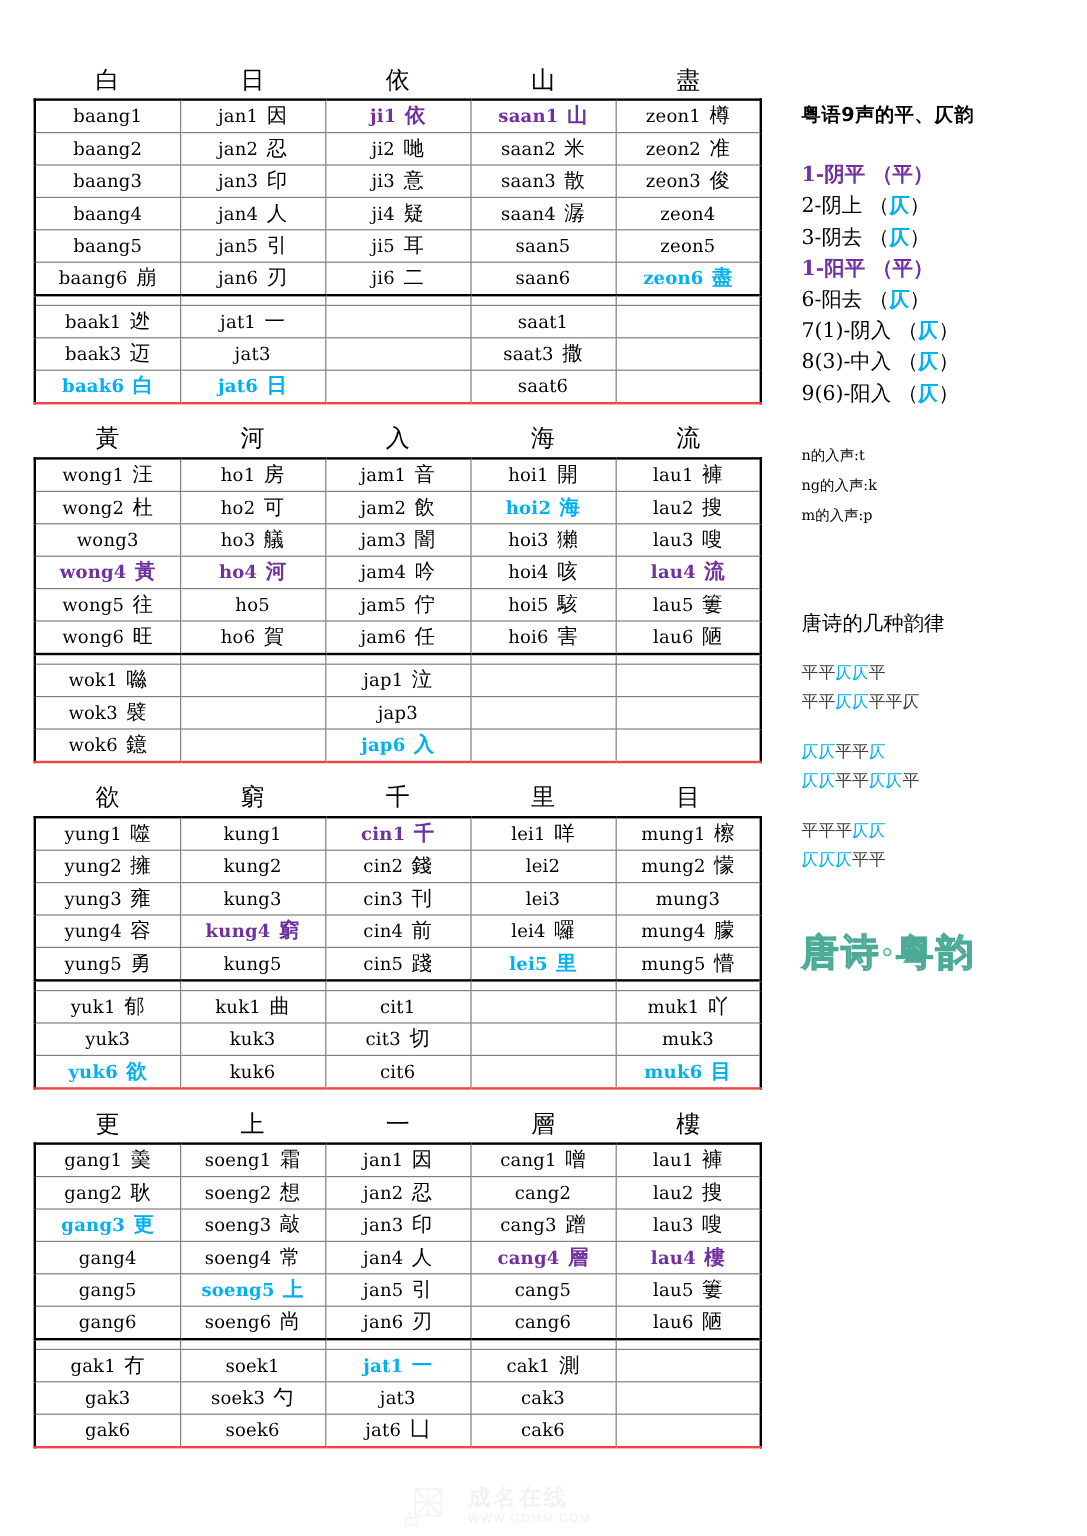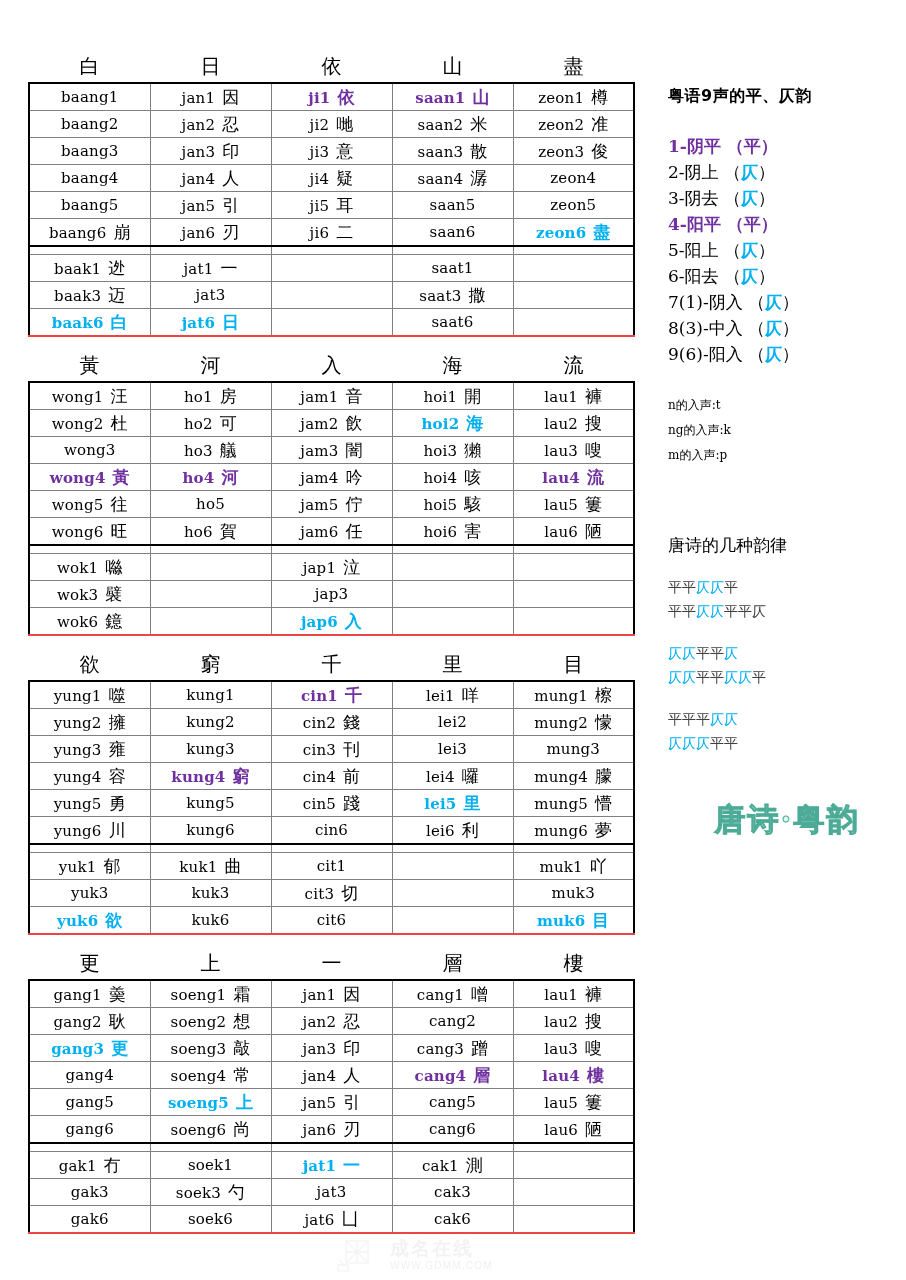--- a/index.html
+++ b/index.html
@@ -123,21 +123,20 @@
 
   .brand{
     margin-top:44px;
     font-size:31px;
     letter-spacing:2px;
     font-weight:bold;
     color:#e8f6f2;
     -webkit-text-stroke:1px #4cab97;
     text-shadow:0 0 1px #4cab97;
     font-family:"DejaVu Serif","Liberation Serif",serif;
-    text-align:center;
   }
 
   
   .watermark{
     position:absolute;
     left:336px;
     top:1238px;
     width:240px;
     height:38px;
     opacity:0.55;
@@ -391,27 +390,20 @@
               <td><span class="cell "><span class="rom">lei4</span><span class="han">囉</span></span></td>
               <td class="last"><span class="cell "><span class="rom">mung4</span><span class="han">朦</span></span></td>
             </tr>
             <tr>
               <td class="first"><span class="cell "><span class="rom">yung5</span><span class="han">勇</span></span></td>
               <td><span class="cell "><span class="rom">kung5</span></span></td>
               <td><span class="cell "><span class="rom">cin5</span><span class="han">踐</span></span></td>
               <td><span class="cell c-cyan"><span class="rom">lei5</span><span class="han">里</span></span></td>
               <td class="last"><span class="cell "><span class="rom">mung5</span><span class="han">懵</span></span></td>
             </tr>
-            <tr>
-              <td class="first"><span class="cell "><span class="rom">yung6</span><span class="han">川</span></span></td>
-              <td><span class="cell "><span class="rom">kung6</span></span></td>
-              <td><span class="cell "><span class="rom">cin6</span></span></td>
-              <td><span class="cell "><span class="rom">lei6</span><span class="han">利</span></span></td>
-              <td class="last"><span class="cell "><span class="rom">mung6</span><span class="han">夢</span></span></td>
-            </tr>
             <tr class="spacer">
               <td class="first"></td>
               <td></td>
               <td></td>
               <td></td>
               <td class="last"></td>
             </tr>
             <tr>
               <td class="first"><span class="cell "><span class="rom">yuk1</span><span class="han">郁</span></span></td>
               <td><span class="cell "><span class="rom">kuk1</span><span class="han">曲</span></span></td>
@@ -531,22 +523,21 @@
     </div>
 
   <div class="notes">
 
     <div class="notes-title">粤语9声的平、仄韵</div>
 
     <ul class="tone-list" id="tone-list">
         <li class="t-purple">1-阴平 （平）</li>
         <li><span>2-阴上 （</span><span class="mark-ze">仄</span><span>）</span></li>
         <li><span>3-阴去 （</span><span class="mark-ze">仄</span><span>）</span></li>
-        <li class="t-purple">4-阳平 （平）</li>
-        <li><span>5-阳上 （</span><span class="mark-ze">仄</span><span>）</span></li>
+        <li class="t-purple">1-阳平 （平）</li>
         <li><span>6-阳去 （</span><span class="mark-ze">仄</span><span>）</span></li>
         <li><span>7(1)-阴入 （</span><span class="mark-ze">仄</span><span>）</span></li>
         <li><span>8(3)-中入 （</span><span class="mark-ze">仄</span><span>）</span></li>
         <li><span>9(6)-阳入 （</span><span class="mark-ze">仄</span><span>）</span></li>
       </ul>
 
     <div class="entering" id="entering-host">
         <div>n的入声:t</div>
         <div>ng的入声:k</div>
         <div>m的入声:p</div>

